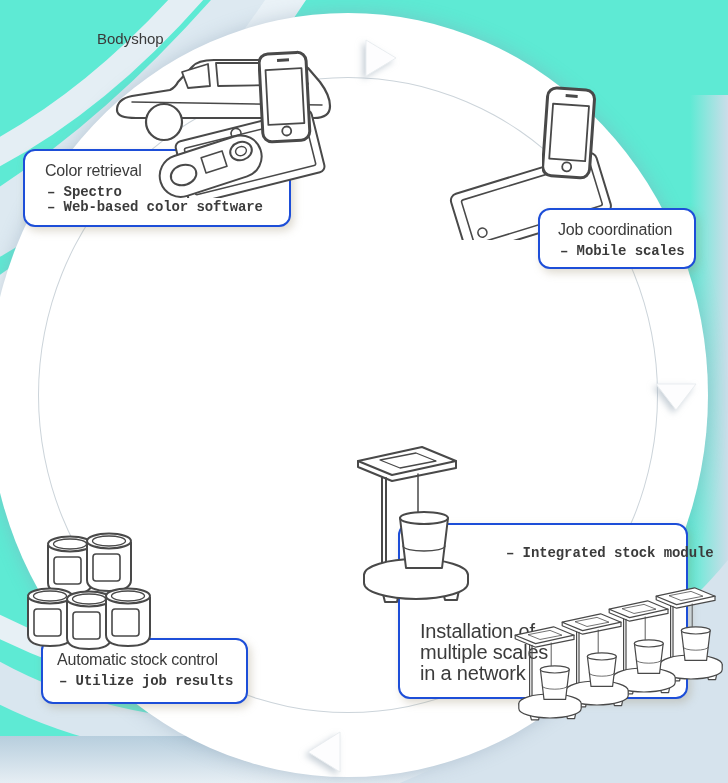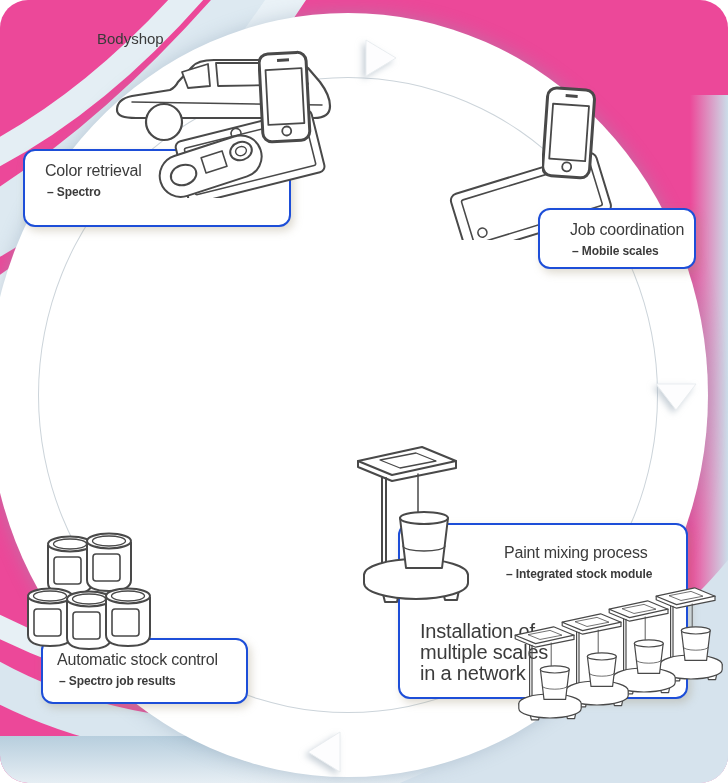--- a/index.html
+++ b/index.html
@@ -1,31 +1,31 @@
 <!DOCTYPE html>
 <html><head>
 <meta charset="utf-8">
 <style>
   html,body{margin:0;padding:0;background:#fff;}
-  .canvas{position:relative;width:728px;height:783px;overflow:hidden;background:#ec4899;
-          font-family:"Liberation Sans","DejaVu Sans",sans-serif;color:#3b3b3b;border-radius:28px;}
+  .canvas{position:relative;width:728px;height:783px;overflow:hidden;background:#5eead4;
+          font-family:"Liberation Sans","DejaVu Sans",sans-serif;color:#3b3b3b;}
   .bg{position:absolute;left:0;top:0;z-index:0;}
   .ring-outer{position:absolute;left:-12px;top:13px;width:720px;height:764px;border-radius:50%;
               background:#fff;box-shadow:0 0 18px rgba(140,160,180,.45);z-index:1;}
   .ring-inner{position:absolute;left:38px;top:77px;width:620px;height:636px;border-radius:50%;
               background:#fff;border:1px solid #ccd4da;box-sizing:border-box;z-index:1;}
   .arrow{position:absolute;z-index:2;filter:drop-shadow(-3px 3px 3px rgba(150,165,180,.5));}
   .art{position:absolute;z-index:6;}
   .art-under{position:absolute;z-index:3;}
   .callout{position:absolute;background:#fff;border:2px solid #1d4ed8;border-radius:12px;
            box-shadow:3px 4px 8px rgba(160,150,120,.35);box-sizing:border-box;
            padding:9px 10px 8px 20px;z-index:5;}
   .co-title{font-size:16px;line-height:21px;letter-spacing:-0.2px;color:#3b3b3b;white-space:nowrap;}
-  .co-bullet{font-size:12px;font-weight:bold;line-height:15px;letter-spacing:-0.1px;
-             color:#3b3b3b;white-space:nowrap;padding-left:2px;}
+  .co-bullet{font-size:14px;font-weight:bold;line-height:15px;letter-spacing:-0.1px;
+             color:#3b3b3b;white-space:nowrap;padding-left:2px;font-family:Liberation Mono, monospace;}
   .co-bullet.first{margin-top:4px;}
   .note{position:absolute;left:20px;top:96px;width:146px;font-size:20px;line-height:21px;
         letter-spacing:-0.2px;color:#3b3b3b;}
   .bodyshop{position:absolute;left:97px;top:30px;font-size:15px;color:#3a3a3a;z-index:7;}
 </style>
 </head>
 <body>
 
 <div class="canvas">
 
@@ -157,31 +157,31 @@
     <use href="#canart" transform="translate(23,3)"></use>
     <use href="#canart" transform="translate(62,0)"></use>
     <use href="#canart" transform="translate(3,55)"></use>
     <use href="#canart" transform="translate(42,58)"></use>
     <use href="#canart" transform="translate(81,55)"></use>
   </svg>
 
   <div class="callout" style="left:23px;top:149px;width:268px;height:78px;">
     <div class="co-title">Color retrieval</div>
     <div class="co-bullet first">– Spectro</div>
+    <div class="co-bullet">– Web-based color software</div>
   </div>
 
-  <div class="callout" style="left:538px;top:208px;width:158px;height:61px;padding-left:30px;">
+  <div class="callout" style="left:538px;top:208px;width:158px;height:61px;padding-left:18px;">
     <div class="co-title">Job coordination</div>
     <div class="co-bullet first">– Mobile scales</div>
   </div>
 
   <div class="callout" style="left:398px;top:523px;width:290px;height:176px;padding-left:104px;padding-top:17px;">
-    <div class="co-title">Paint mixing process</div>
     <div class="co-bullet first">– Integrated stock module</div>
     <div class="note">Installation of multiple scales in a network</div>
   </div>
 
   <div class="callout" style="left:41px;top:638px;width:207px;height:66px;padding-left:14px;">
     <div class="co-title">Automatic stock control</div>
-    <div class="co-bullet first">– Spectro job results</div>
+    <div class="co-bullet first">– Utilize job results</div>
   </div>
 
 </div>
 
 </body></html>

